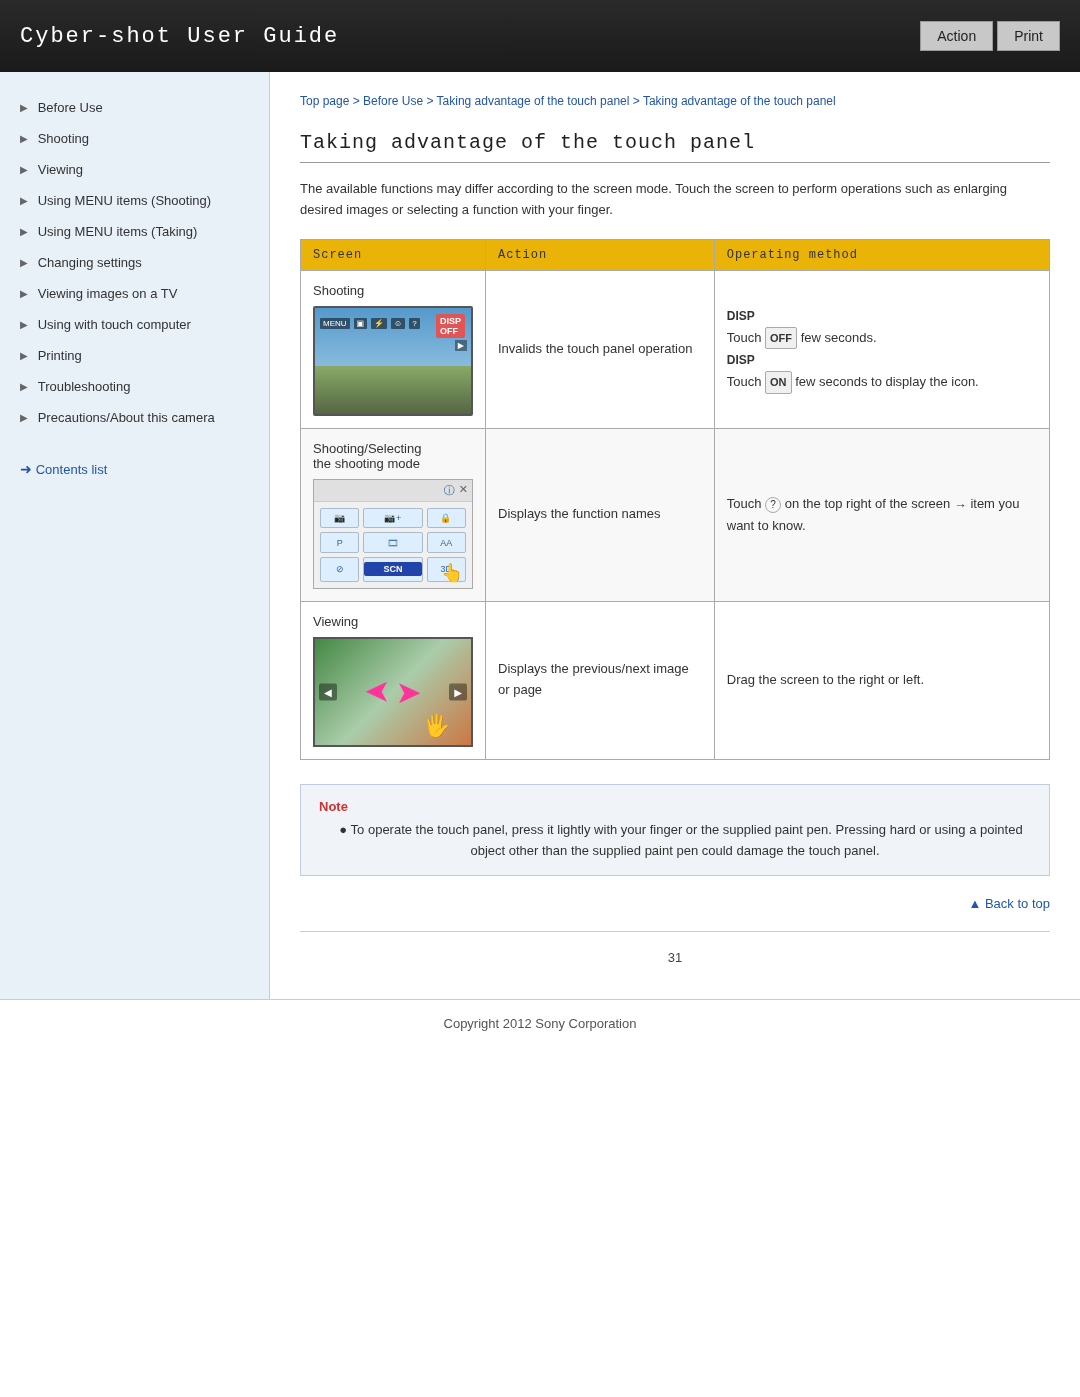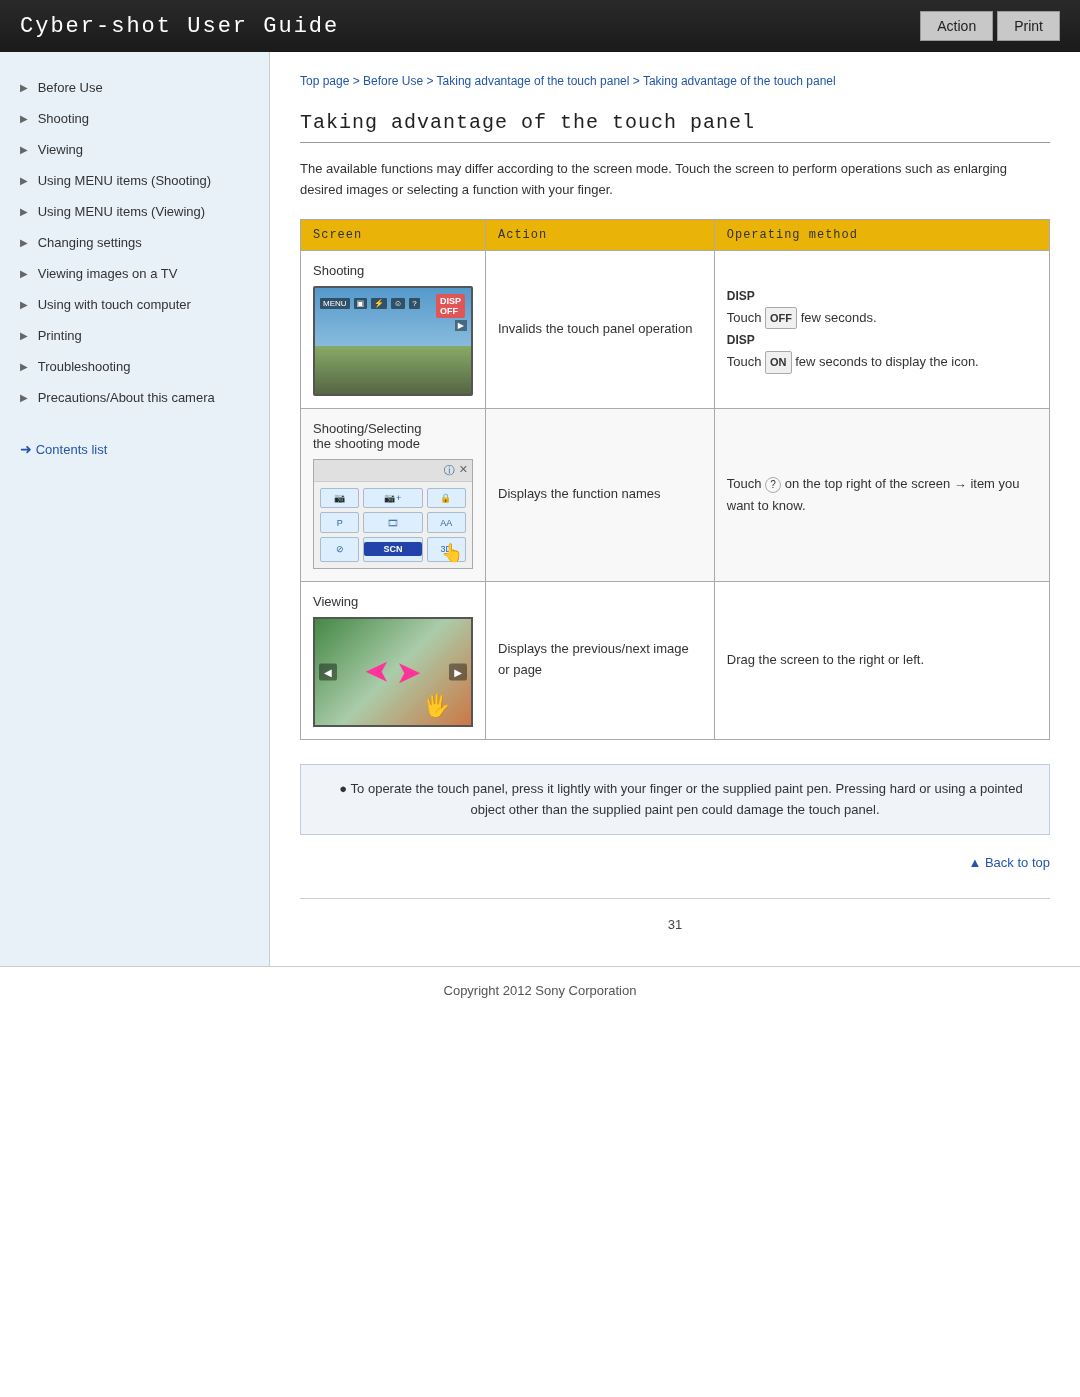--- a/index.html
+++ b/index.html
@@ -11,21 +11,21 @@
       width: 1080px;
     }
 
     
     .header {
       background: linear-gradient(to bottom, #2a2a2a, #1a1a1a);
       display: flex;
       align-items: center;
       justify-content: space-between;
       padding: 0 20px;
-      height: 52px;
+      height: 72px;
     }
     .header-title {
       color: #fff;
       font-size: 22px;
       font-family: 'Courier New', monospace;
       letter-spacing: 2px;
     }
     .header-buttons {
       display: flex;
       gap: 4px;
@@ -287,21 +287,21 @@
       font-size: 13px;
       color: #333;
       line-height: 1.6;
       text-align: center;
     }
     .note-bullet { margin-left: 12px; }
 
     
     .back-to-top-row {
       text-align: right;
-      margin-bottom: 28px;
+      margin-bottom: 20px;
     }
     .back-to-top {
       color: #2255aa;
       font-size: 13px;
       cursor: pointer;
       text-decoration: none;
     }
 
     
     .footer {
@@ -355,21 +355,21 @@
     <div class="sidebar-item">
       <span class="sidebar-arrow">▶</span>
       <span>Viewing</span>
     </div>
     <div class="sidebar-item">
       <span class="sidebar-arrow">▶</span>
       <span>Using MENU items (Shooting)</span>
     </div>
     <div class="sidebar-item">
       <span class="sidebar-arrow">▶</span>
-      <span>Using MENU items (Viewing)</span>
+      <span>Using MENU items (Taking)</span>
     </div>
     <div class="sidebar-item">
       <span class="sidebar-arrow">▶</span>
       <span>Changing settings</span>
     </div>
     <div class="sidebar-item">
       <span class="sidebar-arrow">▶</span>
       <span>Viewing images on a TV</span>
     </div>
     <div class="sidebar-item">
@@ -504,20 +504,21 @@
             Displays the previous/next image or page
           </td>
           <td class="op-method-text">
             Drag the screen to the right or left.
           </td>
         </tr>
       </tbody>
     </table>
 
     <div class="note-box">
+      <div class="note-title">Note</div>
       <div class="note-text">
         <span class="note-bullet">● </span>
         <span>To operate the touch panel, press it lightly with your finger or the supplied paint pen. Pressing hard or using a pointed object other than the supplied paint pen could damage the touch panel.</span>
       </div>
     </div>
 
     <div class="back-to-top-row">
       <a class="back-to-top">
         <span>▲ </span><span>Back to top</span>
       </a>

